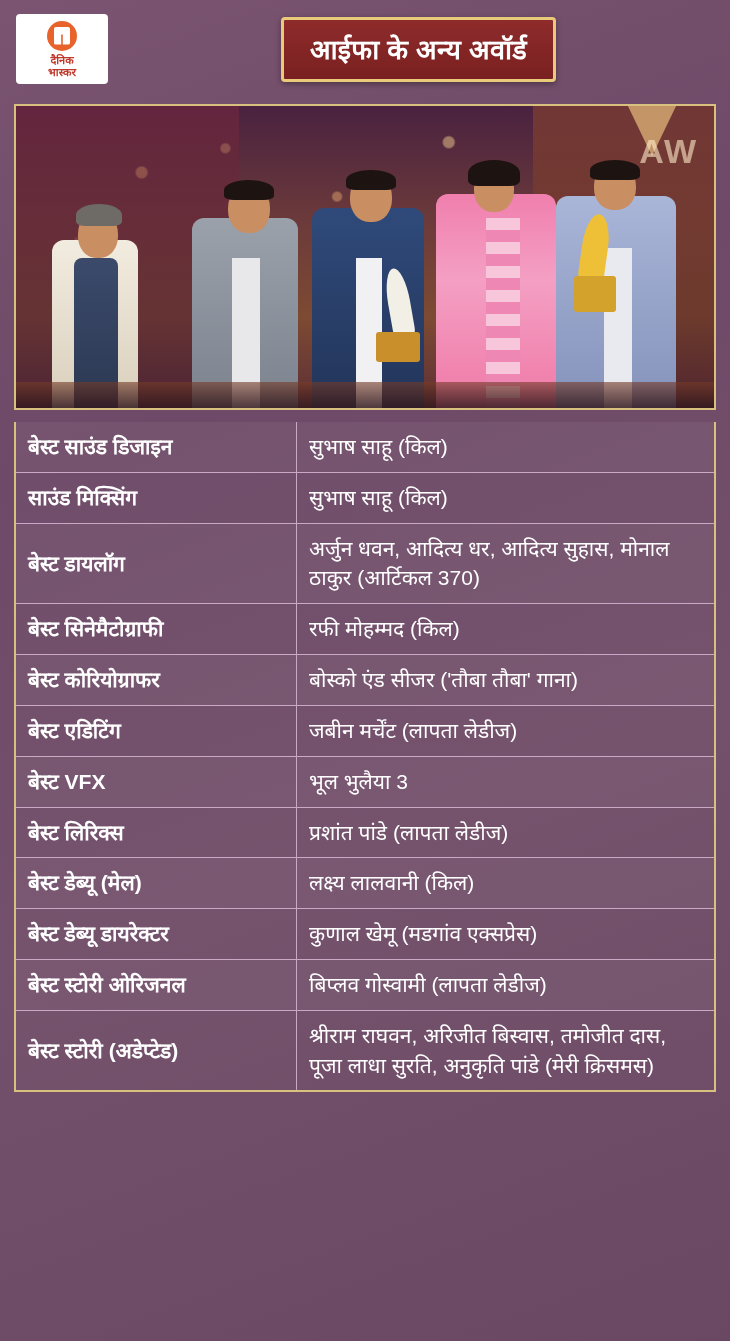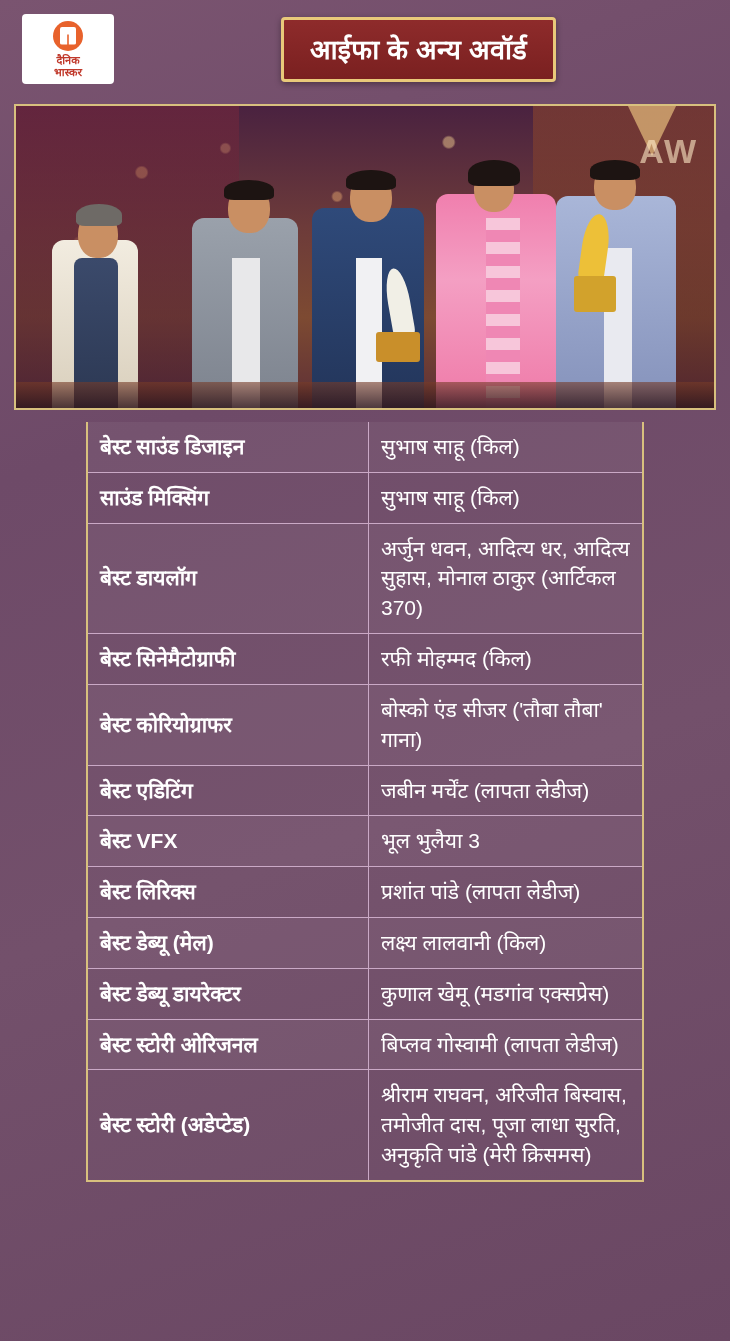--- a/index.html
+++ b/index.html
@@ -12,21 +12,21 @@
     background: #6b4a66;
     font-family: "Liberation Sans", sans-serif;
     overflow: hidden;
   }
   .page {
     position: relative;
     width: 730px;
     height: 1341px;
     background: linear-gradient(160deg, #7a5470 0%, #6e4a68 30%, #73506b 60%, #6a4763 100%);
     box-sizing: border-box;
-    padding: 0 14px;
+    padding: 0 8px;
   }
 
   
   .header {
     display: flex;
     align-items: center;
     height: 92px;
     padding-top: 6px;
     box-sizing: border-box;
   }
@@ -197,21 +197,21 @@
   .t5-base { left: 558px; bottom: 96px; width: 42px; height: 36px; background: #d2a22c; border-radius: 3px; }
   .floor {
     position: absolute;
     left: 0; right: 0; bottom: 0;
     height: 26px;
     background: linear-gradient(180deg, rgba(120,60,40,0.6), rgba(50,25,30,0.85));
   }
 
   
   .table {
-    width: 558px;
+    width: 702px;
     margin: 8px auto;
     border-collapse: collapse;
     border: 2px solid #d8c07e;
     border-top: none;
     table-layout: fixed;
   }
   .table tr { background: rgba(255,255,255,0.05); }
   .table tr:nth-child(even) { background: rgba(255,255,255,0.02); }
   .table td {
     border-top: 1.5px solid #caa9c6;

